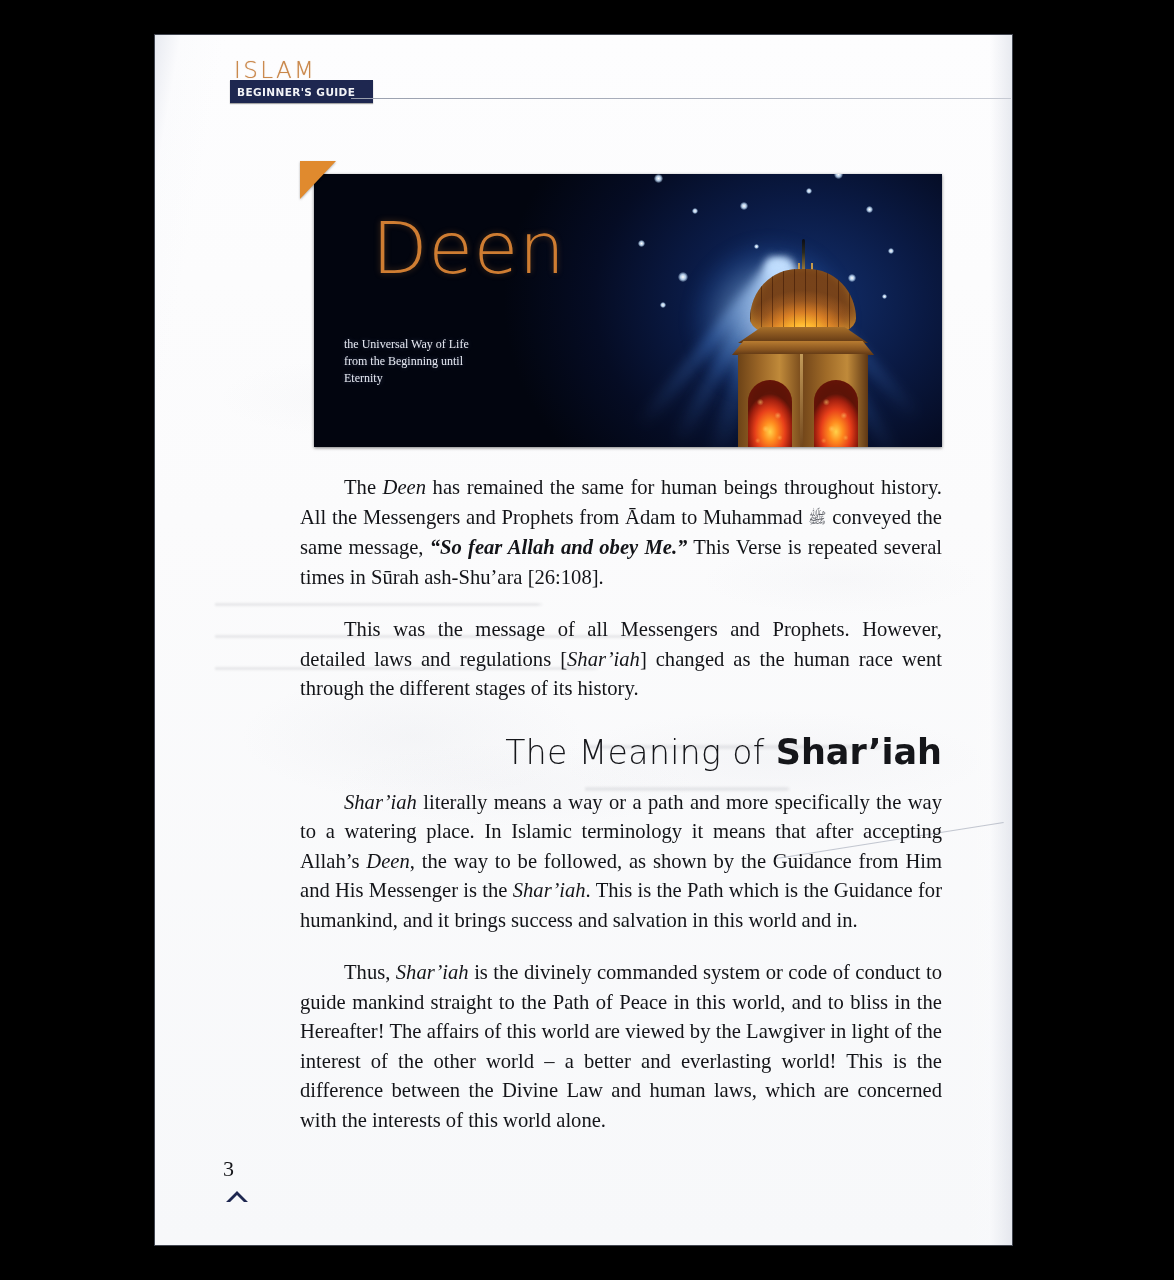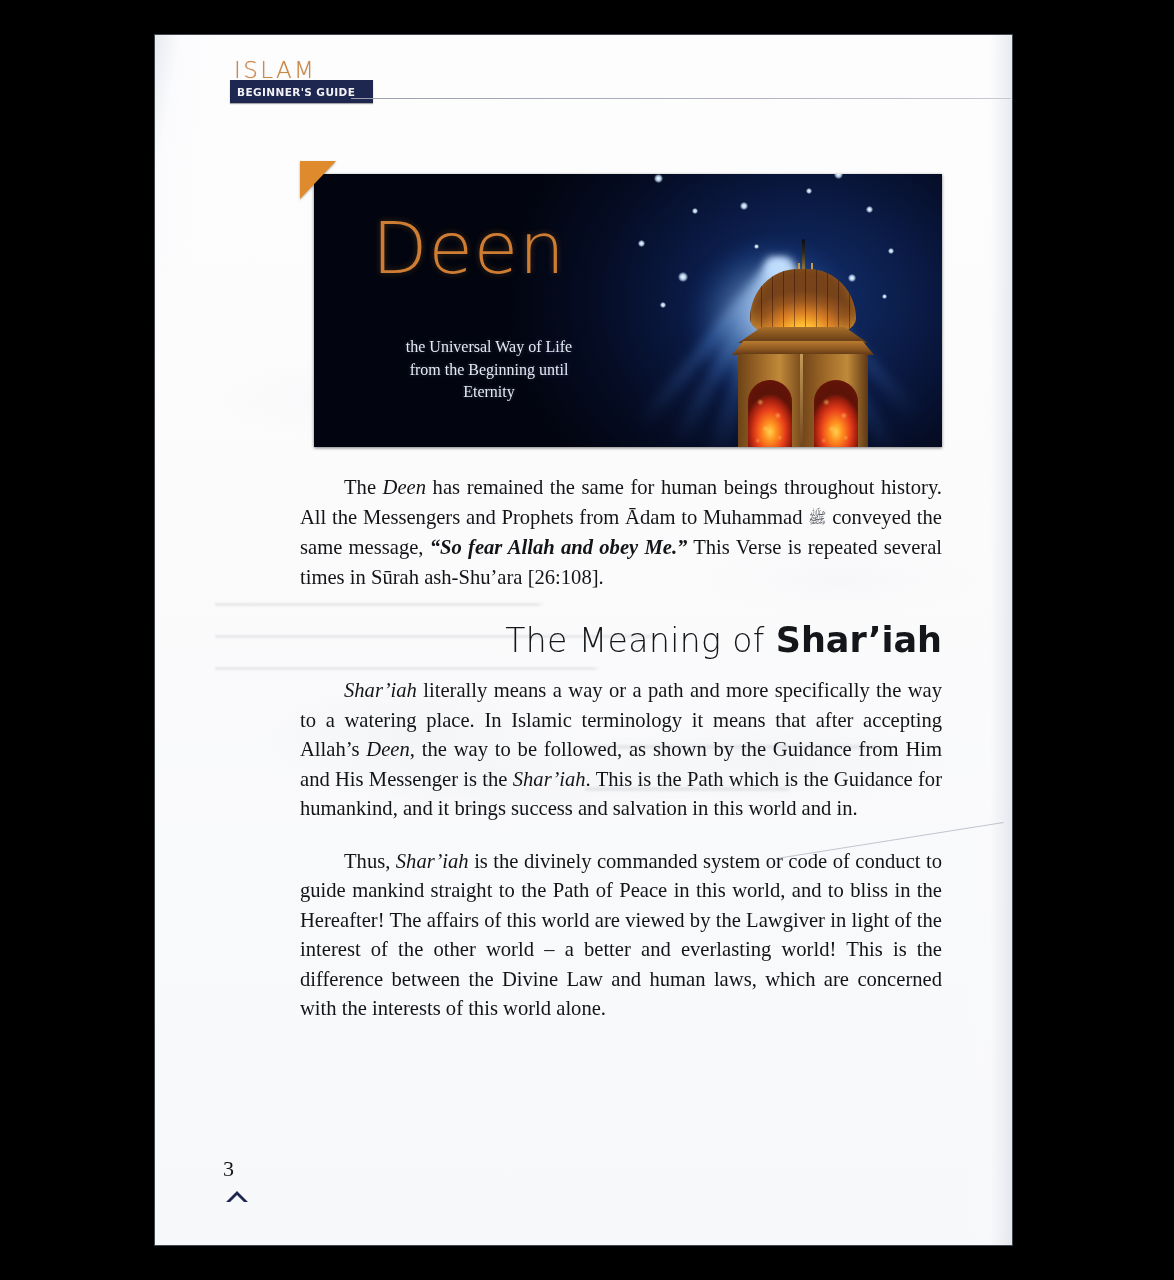--- a/index.html
+++ b/index.html
@@ -319,23 +319,23 @@
     color: #cf7d32;
     letter-spacing: 1px;
     line-height: 1;
     text-shadow: 0 0 6px rgba(207,125,50,0.35);
   }
   .banner-sub {
     position: absolute;
     left: 30px;
     top: 162px;
     width: 290px;
-    text-align: center;
+    text-align: left;
     font-family: "Liberation Serif", serif;
-    font-size: 16px;
+    font-size: 12px;
     font-weight: 400;
     color: #e6e9f2;
     line-height: 1.42;
     text-shadow: 0 0 5px rgba(180,200,255,0.30);
   }
 
   
   .content {
     position: absolute;
     left: 145px;
@@ -473,20 +473,21 @@
           <span>from the Beginning until</span><br>
           <span>Eternity</span>
         </div>
       </div>
     </div>
 
     <div class="content">
 
       <p class="body"><span>The </span><span class="it">Deen</span><span> has remained the same for human beings throughout history. All the Messengers and Prophets from Ādam to Muhammad </span><span class="saw">ﷺ</span><span> conveyed the same message, </span><span class="bd">“So fear Allah and obey Me.”</span><span> This Verse is repeated several times in Sūrah ash-Shu’ara [26:108].</span></p>
 
+      <p class="body tight"><span>This was the message of all Messengers and Prophets. However, detailed laws and regulations [</span><span class="it">Shar’iah</span><span>] changed as the human race went through the different stages of its history.</span></p>
 
       <h2 class="section-heading"><span>The Meaning of </span><span class="strong">Shar’iah</span></h2>
 
       <p class="body"><span class="it">Shar’iah</span><span> literally means a way or a path and more specifically the way to a watering place. In Islamic terminology it means that after accepting Allah’s </span><span class="it">Deen</span><span>, the way to be followed, as shown by the Guidance from Him and His Messenger is the </span><span class="it">Shar’iah</span><span>. This is the Path which is the Guidance for humankind, and it brings success and salvation in this world and in.</span></p>
 
       <p class="body"><span>Thus, </span><span class="it">Shar’iah</span><span> is the divinely commanded system or code of conduct to guide mankind straight to the Path of Peace in this world, and to bliss in the Hereafter! The affairs of this world are viewed by the Lawgiver in light of the interest of the other world – a better and everlasting world! This is the difference between the Divine Law and human laws, which are concerned with the interests of this world alone.</span></p>
 
     </div>
 
     <div class="footer">

